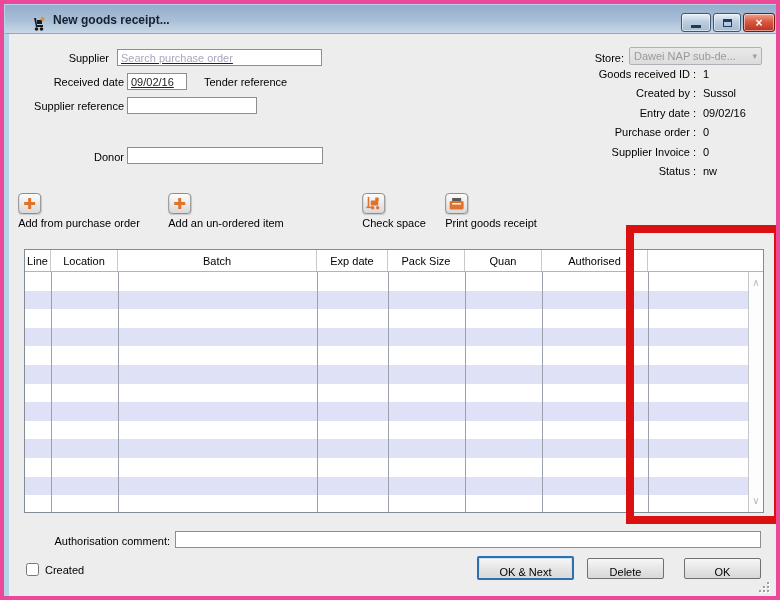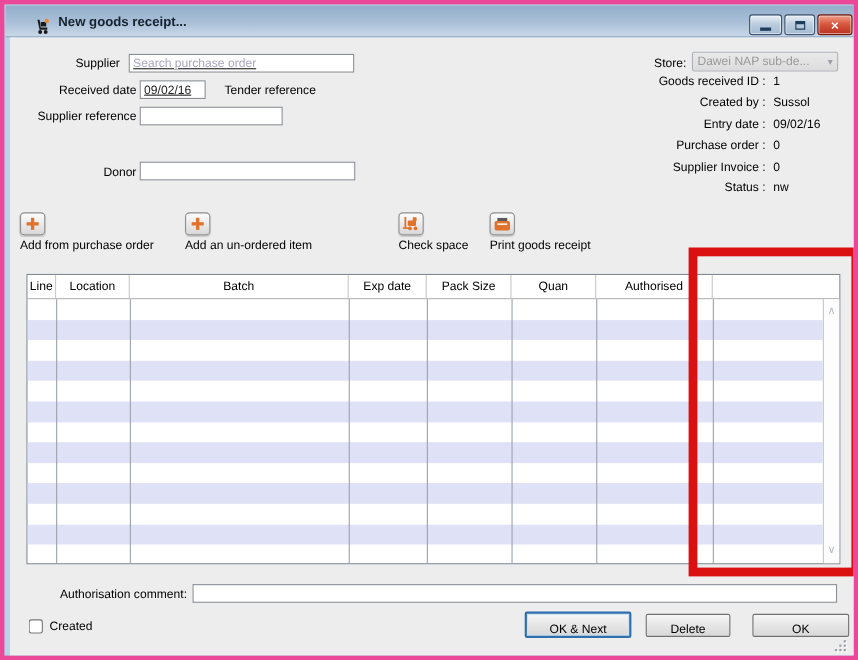--- a/index.html
+++ b/index.html
@@ -276,21 +276,21 @@
 
   <input type="checkbox" class="chk" style="">
   <div class="lbl-left" style="left:41px;top:560px;">Created</div>
 
   <div class="btn default" style="left:473px;top:552px;width:97px;height:24px;">
     <span>OK &amp; Next</span>
   </div>
   <div class="btn" style="left:583px;top:554px;width:77px;height:21px;">
     <span>Delete</span>
   </div>
-  <div class="btn" style="left:680px;top:554px;width:88px;height:21px;">
+  <div class="btn" style="left:680px;top:554px;width:77px;height:21px;">
     <span>OK</span>
   </div>
 
   <div class="grip">
     <i style="left:8px;top:8px;"></i>
       <i style="left:8px;top:4px;"></i>
       <i style="left:4px;top:8px;"></i>
     <i style="left:8px;top:0;"></i>
       <i style="left:4px;top:4px;"></i>
       <i style="left:0;top:8px;"></i>

